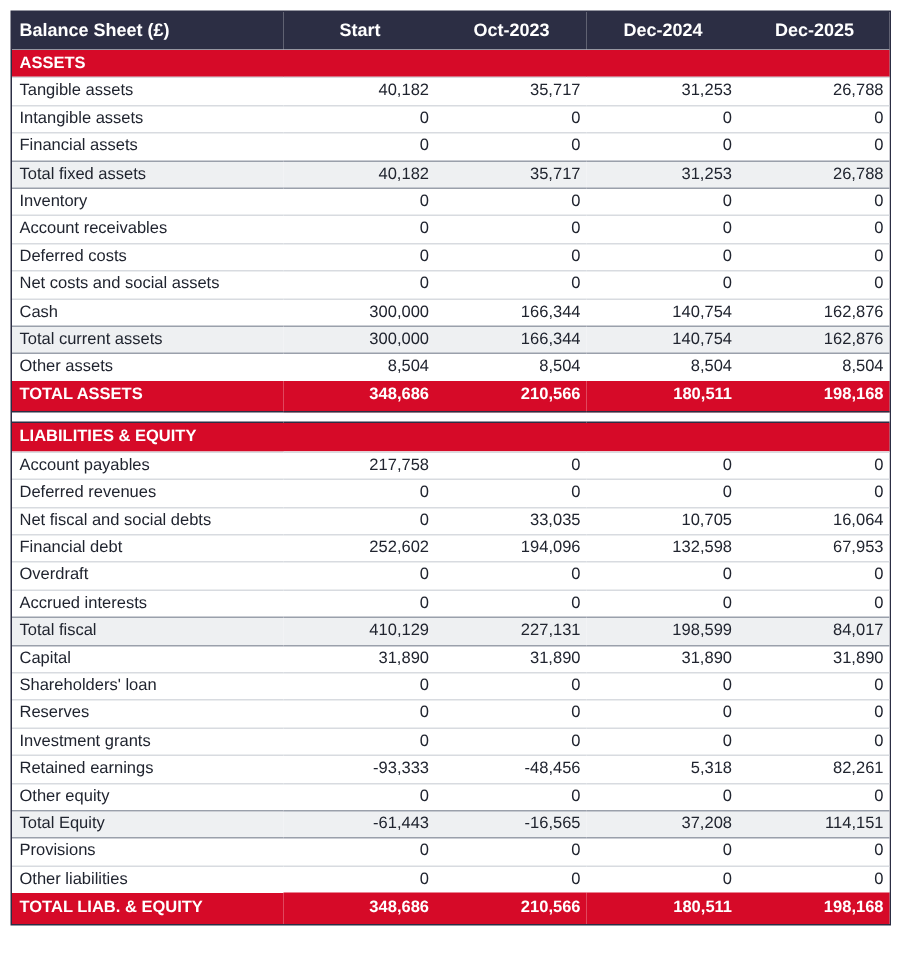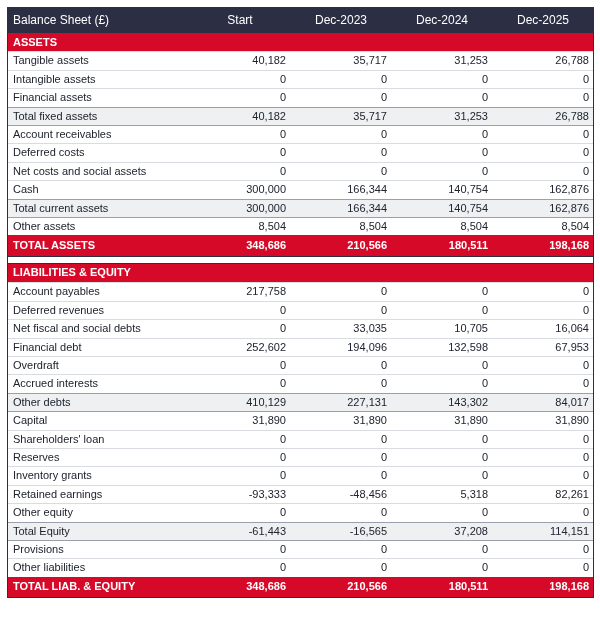--- a/index.html
+++ b/index.html
@@ -21,21 +21,21 @@
     border:1.5px solid var(--header-bg);
     box-sizing:border-box;
   }
   table{
     border-collapse:collapse;width:100%;table-layout:fixed;
   }
   col.c-label{width:181px;}
   col.c-num{width:101px;}
   thead th{
     background:var(--header-bg);color:#ffffff;
-    font-size:12px;font-weight:normal;
+    font-size:12px;font-weight:bold;
     padding:6px 5px;text-align:left;line-height:13px;
   }
   thead th.num{text-align:center;padding-right:4px;}
   td{font-size:11px;line-height:13.4px;}
   td.label{text-align:left;padding:2px 5px;overflow:hidden;white-space:nowrap;}
   td.num{text-align:right;padding:2px 4px 2px 5px;white-space:nowrap;}
   tr.normal td{background:#ffffff;border-top:1px solid var(--row-line);}
   tr.subtotal td{
     background:var(--subtotal-bg);font-weight:normal;
     border-top:1px solid var(--subtotal-line);
@@ -64,21 +64,21 @@
       <col class="c-label">
         <col class="c-num">
         <col class="c-num">
         <col class="c-num">
         <col class="c-num">
     </colgroup>
     <thead>
       <tr>
         <th class="label">Balance Sheet (£)</th>
         <th class="num">Start</th>
-        <th class="num">Dec-2023</th>
+        <th class="num">Oct-2023</th>
         <th class="num">Dec-2024</th>
         <th class="num">Dec-2025</th>
       </tr>
     </thead>
     <tbody>
         <tr class="band">
           <td colspan="5" class="label">ASSETS</td>
         </tr>
         <tr class="normal">
           <td class="label">Tangible assets</td>
@@ -102,20 +102,27 @@
           <td class="num">0</td>
         </tr>
         <tr class="subtotal">
           <td class="label">Total fixed assets</td>
           <td class="num">40,182</td>
           <td class="num">35,717</td>
           <td class="num">31,253</td>
           <td class="num">26,788</td>
         </tr>
         <tr class="normal">
+          <td class="label">Inventory</td>
+          <td class="num">0</td>
+          <td class="num">0</td>
+          <td class="num">0</td>
+          <td class="num">0</td>
+        </tr>
+        <tr class="normal">
           <td class="label">Account receivables</td>
           <td class="num">0</td>
           <td class="num">0</td>
           <td class="num">0</td>
           <td class="num">0</td>
         </tr>
         <tr class="normal">
           <td class="label">Deferred costs</td>
           <td class="num">0</td>
           <td class="num">0</td>
@@ -199,24 +206,24 @@
           <td class="num">0</td>
         </tr>
         <tr class="normal">
           <td class="label">Accrued interests</td>
           <td class="num">0</td>
           <td class="num">0</td>
           <td class="num">0</td>
           <td class="num">0</td>
         </tr>
         <tr class="subtotal">
-          <td class="label">Other debts</td>
+          <td class="label">Total fiscal</td>
           <td class="num">410,129</td>
           <td class="num">227,131</td>
-          <td class="num">143,302</td>
+          <td class="num">198,599</td>
           <td class="num">84,017</td>
         </tr>
         <tr class="normal">
           <td class="label">Capital</td>
           <td class="num">31,890</td>
           <td class="num">31,890</td>
           <td class="num">31,890</td>
           <td class="num">31,890</td>
         </tr>
         <tr class="normal">
@@ -227,21 +234,21 @@
           <td class="num">0</td>
         </tr>
         <tr class="normal">
           <td class="label">Reserves</td>
           <td class="num">0</td>
           <td class="num">0</td>
           <td class="num">0</td>
           <td class="num">0</td>
         </tr>
         <tr class="normal">
-          <td class="label">Inventory grants</td>
+          <td class="label">Investment grants</td>
           <td class="num">0</td>
           <td class="num">0</td>
           <td class="num">0</td>
           <td class="num">0</td>
         </tr>
         <tr class="normal">
           <td class="label">Retained earnings</td>
           <td class="num">-93,333</td>
           <td class="num">-48,456</td>
           <td class="num">5,318</td>

